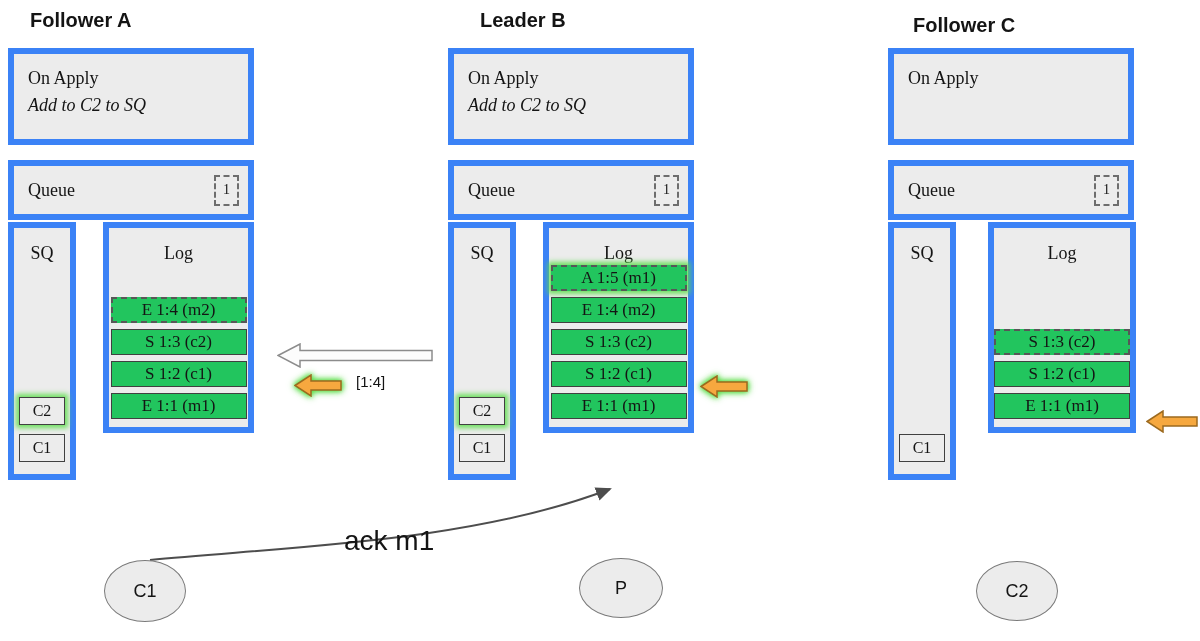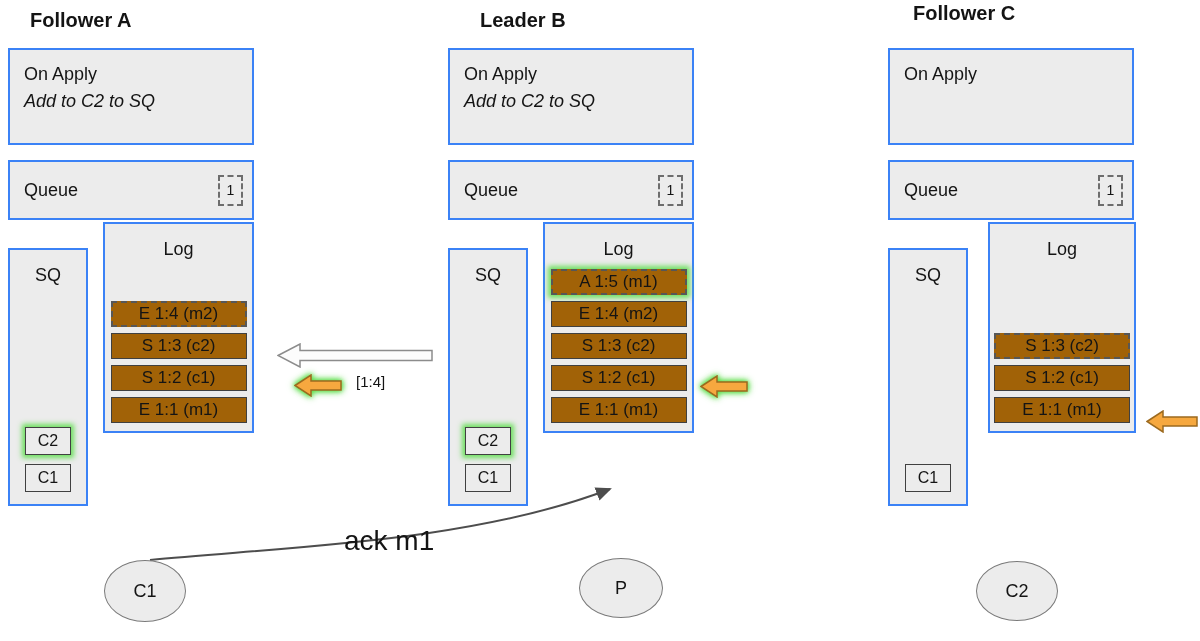--- a/index.html
+++ b/index.html
@@ -3,38 +3,38 @@
 <meta charset="utf-8">
 <style>
   * { margin:0; padding:0; box-sizing:border-box; }
   html, body { background:#ffffff; }
   body { font-family:"Liberation Sans", sans-serif; color:#141414; }
   .canvas { position:relative; width:1200px; height:641px; background:#ffffff; overflow:hidden; }
 
   .node { position:absolute; top:0; width:246px; height:480px; }
   .node-title { position:absolute; top:9px; font-size:20px; font-weight:700; }
 
-  .box { position:absolute; background:#ececec; border:2px solid #3b82f6; }
+  .box { position:absolute; background:#ececec; border:6px solid #3b82f6;font-family:Liberation Serif, serif; }
   .on-apply { left:0; top:48px; width:246px; height:97px; padding:11px 14px; font-size:18px; line-height:27px; }
   .italic { font-style:italic; }
 
   .queue { left:0; top:160px; width:246px; height:60px; display:flex; align-items:center; padding:0 9px 0 14px; font-size:18px; }
   .queue-label { flex:1 1 auto; }
   .queue-count { flex:0 0 auto; width:25px; height:31px; border:2px dashed #6d6d6d; background:#ececec;
                  display:flex; align-items:center; justify-content:center; font-size:14px; }
 
-  .sq { left:0; top:222px; width:80px; height:258px;margin-top:26px; }
+  .sq { left:0; top:222px; width:68px; height:258px; }
   .box-title { text-align:center; padding-top:15px; font-size:18px; }
   .sq-items { position:absolute; left:0; right:0; bottom:12px; display:flex; flex-direction:column; align-items:center; gap:9px; }
   .chip { width:46px; height:28px; background:#ececec; border:1px solid #404040;
           display:flex; align-items:center; justify-content:center; font-size:16px; }
 
   .log { left:95px; top:222px; width:151px; height:211px; }
   .log-entries { position:absolute; left:0; right:0; bottom:8px; display:flex; flex-direction:column; align-items:center; gap:6px; }
-  .entry { width:136px; height:26px; background:#a16207; border:1px solid #404040; white-space:nowrap;
+  .entry { width:136px; height:26px; background:#22c55e; border:1px solid #404040; white-space:nowrap;
            display:flex; align-items:center; justify-content:center; font-size:17px; }
   .entry.dashed { border:2px dashed #575757; }
 
   .glow { box-shadow:0 0 5px 3px rgba(88,221,70,.85); }
   .arrow-glow { filter:drop-shadow(0 0 3px rgba(88,221,70,.95)) drop-shadow(0 0 2px rgba(88,221,70,.9)); }
 
   .abs { position:absolute; }
   .overlay { position:absolute; left:0; top:0; pointer-events:none; }
   .free-label { position:absolute; font-size:15px; }
   .ack-label { font-size:28px; }
@@ -98,21 +98,21 @@
         <div class="entry dashed glow">A 1:5 (m1)</div>
         <div class="entry">E 1:4 (m2)</div>
         <div class="entry">S 1:3 (c2)</div>
         <div class="entry">S 1:2 (c1)</div>
         <div class="entry">E 1:1 (m1)</div>
       </div>
     </div>
   </section>
 
   <section class="node" style="left:888px;">
-    <h2 class="node-title" style="left:25px; top:2px;">Follower C</h2>
+    <h2 class="node-title" style="left:25px; top:14px;">Follower C</h2>
     <div class="box on-apply">
       <div>On Apply</div>
       <div class="italic"></div>
     </div>
     <div class="box queue">
       <span class="queue-label">Queue</span>
       <span class="queue-count">1</span>
     </div>
     <div class="box sq">
       <div class="box-title">SQ</div>

